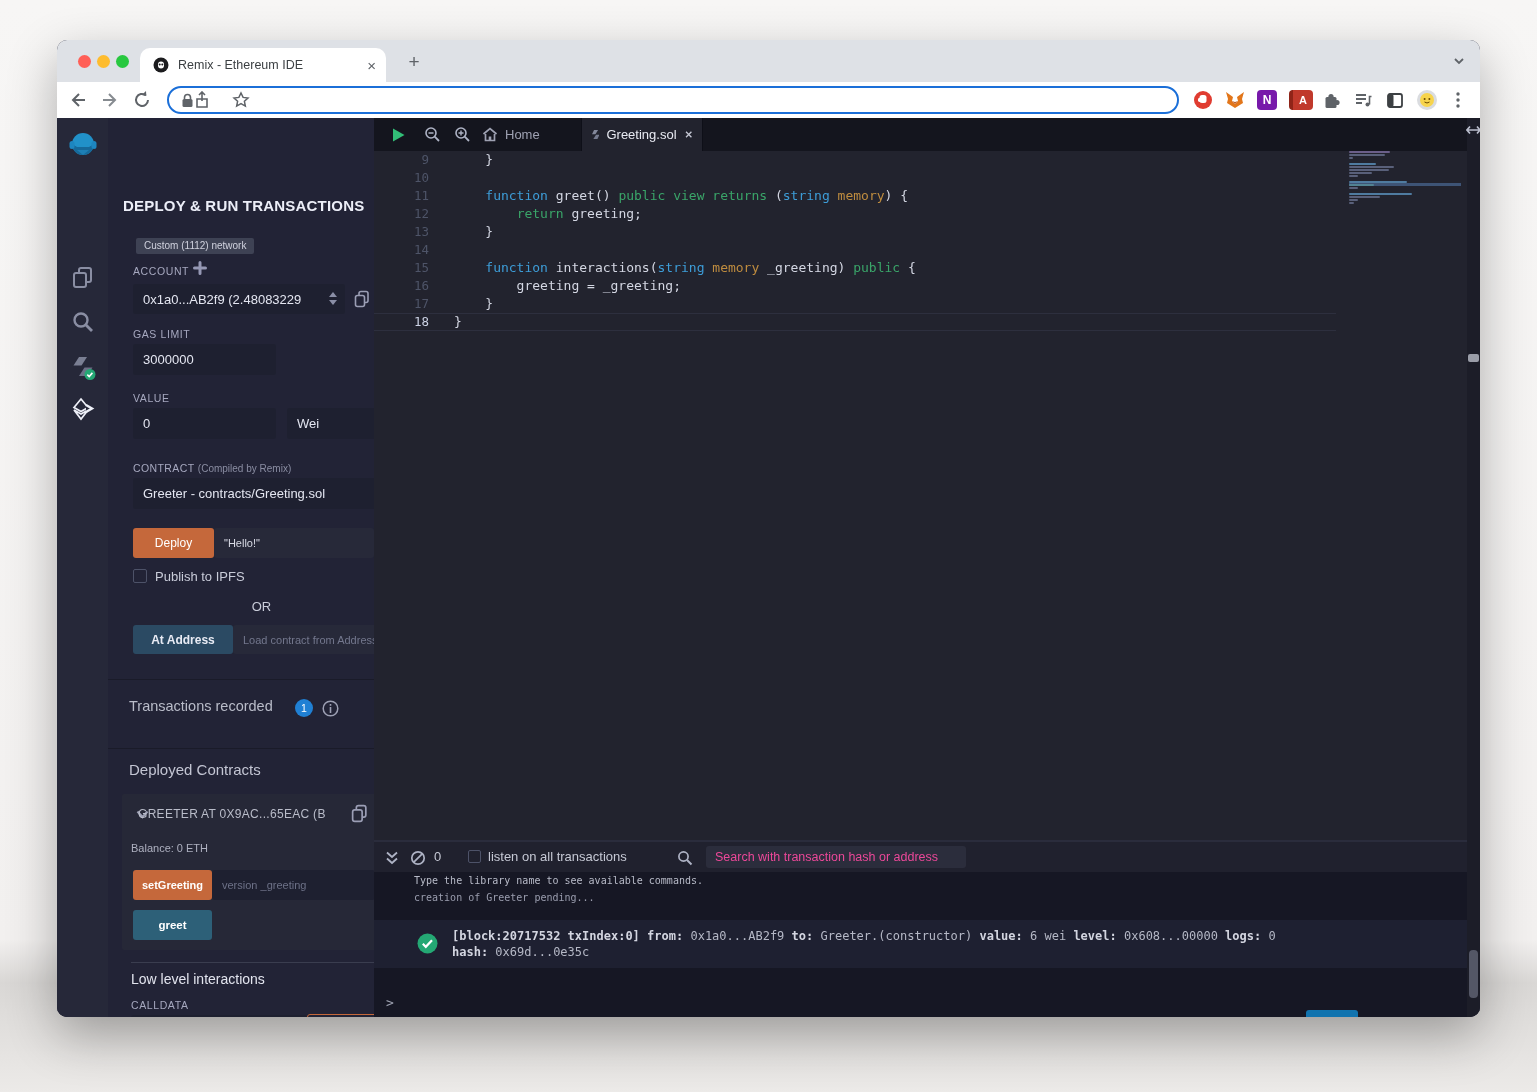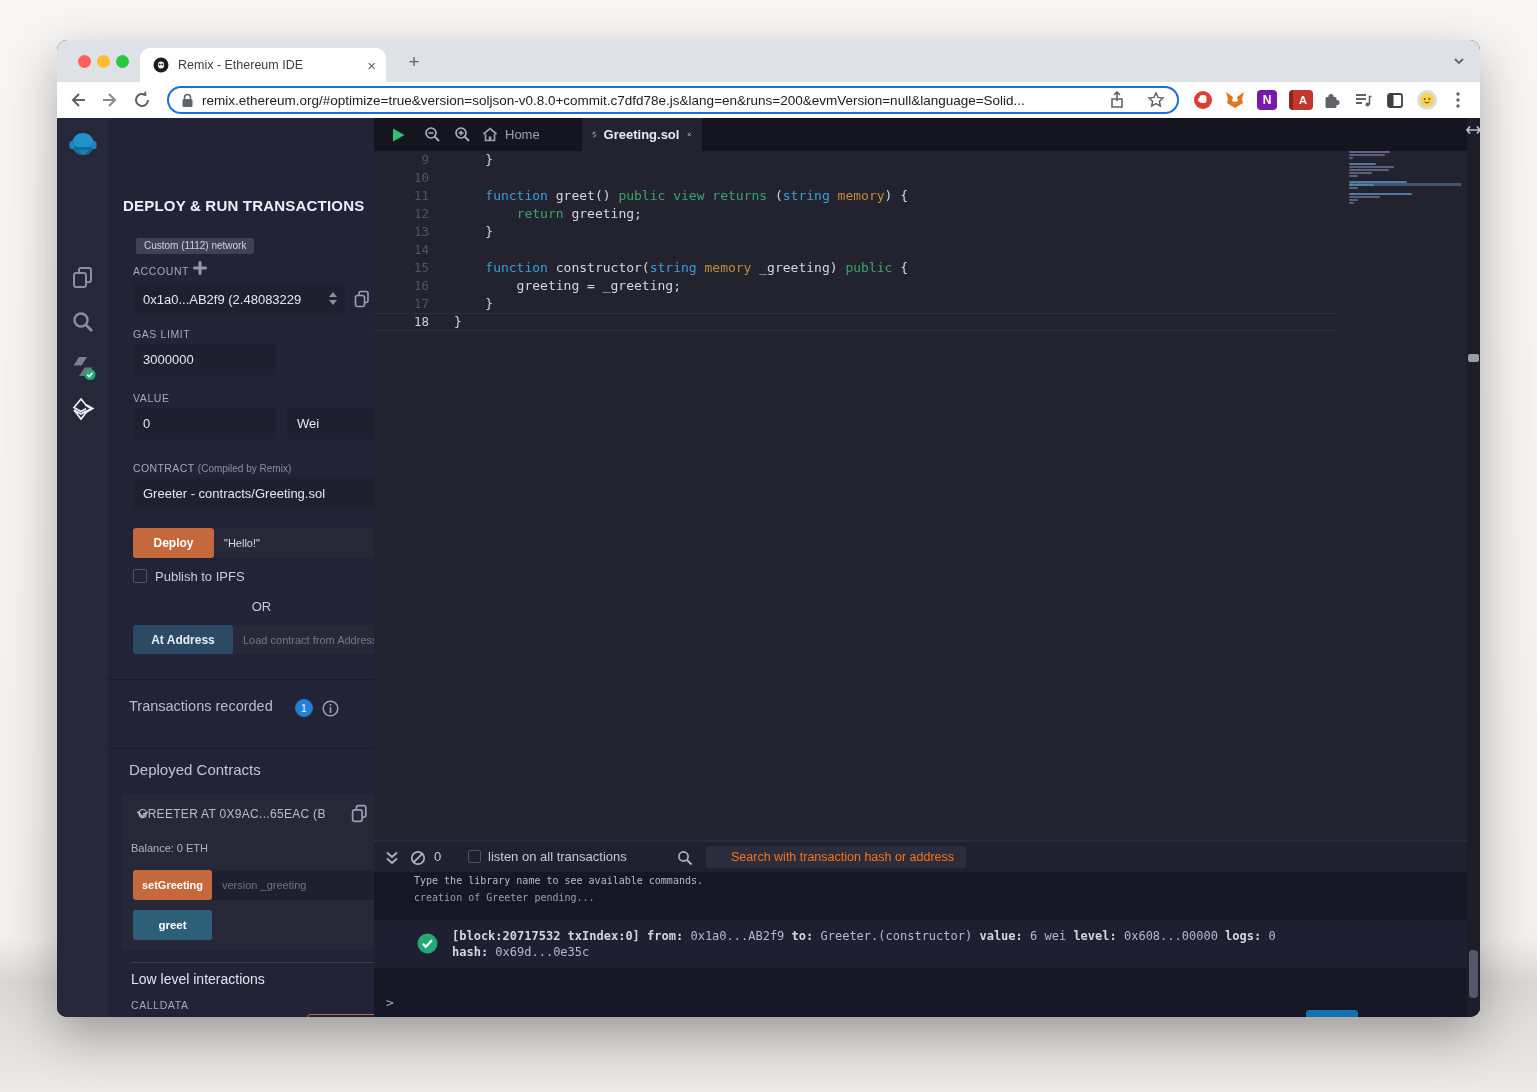--- a/index.html
+++ b/index.html
@@ -38,40 +38,40 @@
              font-size:10px;color:#d0d2de;line-height:16px;}
   .lbl{position:absolute;font-size:10.5px;color:#a6a8bf;letter-spacing:.6px;}
   .inp,.sel{position:absolute;background:#1e2030;border-radius:3px;color:#e4e6f1;font-size:13px;
             box-sizing:border-box;display:flex;align-items:center;padding:0 10px;white-space:nowrap;overflow:hidden;}
   .inp2{background:#272939;}
   .stepper{position:absolute;right:7px;top:50%;margin-top:-7px;width:9px;height:14px;}
   .stepper i{display:block;width:0;height:0;border-left:4.5px solid transparent;border-right:4.5px solid transparent;}
   .stepper .up{border-bottom:5px solid #8a8ea6;margin-bottom:3px;}
   .stepper .dn{border-top:5px solid #8a8ea6;}
   .btn{position:absolute;border-radius:3px;display:flex;align-items:center;justify-content:center;
-       font-size:12px;color:#fff;box-sizing:border-box;font-weight:bold;}
+       font-size:12px;color:#fff;box-sizing:border-box;}
   .btn-orange{background:#c5683b;}
   .btn-steel{background:#2b4a63;font-weight:600;color:#e8ebf4;}
   .btn-teal{background:#2d6078;font-weight:600;}
   .btn-ghost{background:transparent;border:1px solid #c5683b;color:#cb7140;}
   .chk{position:absolute;width:14px;height:14px;border:1.5px solid #4d5268;border-radius:2px;box-sizing:border-box;background:transparent;}
   .ptext{position:absolute;font-size:13px;color:#c9ccd9;}
   .divider{position:absolute;left:0;right:0;height:1px;background:#1a1b29;}
   .badge-count{position:absolute;width:18px;height:18px;border-radius:50%;background:#2080d4;color:#fff;
                font-size:10.5px;display:flex;align-items:center;justify-content:center;}
   .card{position:absolute;left:14px;top:676px;width:278px;height:156px;background:#262837;border-radius:2px;}
   .card-title{position:absolute;left:16px;top:13px;width:188px;font-size:12px;color:#b9bcc9;letter-spacing:.3px;
               white-space:nowrap;overflow:hidden;}
   .pscroll{position:absolute;left:310px;top:193px;width:5px;height:780px;background:#383b4d;border-radius:3px;}
   
   .etabbar{position:absolute;left:317px;top:0;right:13px;height:33px;background:#14151e;}
   .etab-home{position:absolute;left:108px;top:0;height:33px;display:flex;align-items:center;color:#9ea1b2;font-size:13px;}
   .etab-act{position:absolute;left:207px;top:0;width:122px;height:33px;background:#22232e;display:flex;align-items:center;
             padding:0 10px;box-sizing:border-box;border-left:1px solid #0e0f18;border-right:1px solid #0e0f18;}
-  .etab-act .nm{font-size:13px;color:#e8eaf2;margin:0 8px 0 7px;font-weight:bold;}
+  .etab-act .nm{font-size:13px;color:#e8eaf2;margin:0 8px 0 7px;}
   .editor{position:absolute;left:317px;top:33px;right:13px;height:689px;background:#22232e;overflow:hidden;}
   .code-line{position:absolute;left:0;right:131px;height:18px;line-height:18px;box-sizing:border-box;}
   .code-line.active{border-top:1px solid #2d2f3e;border-bottom:1px solid #2d2f3e;line-height:16px;}
   .gutter{position:absolute;left:0;width:55px;text-align:right;font-family:"DejaVu Sans Mono",monospace;
           font-size:12.5px;color:#4e5468;}
   .code-line.active .gutter{color:#ccd2e4;}
   .code-text{position:absolute;left:80px;font-family:"DejaVu Sans Mono",monospace;font-size:13px;white-space:pre;}
   .tok-plain{color:#d4d7e3}.tok-kw{color:#3d9dd8}.tok-kw2{color:#3aa569}.tok-kw3{color:#bf8c3f}
   .minimap{position:absolute;right:6px;top:0;width:112px;}
   .mm-bar{height:2px;margin-bottom:1px;border-radius:1px;}
@@ -80,21 +80,21 @@
   .thumb1{position:absolute;left:1px;top:236px;width:11px;height:8px;background:#9a9da8;border-radius:2px;}
   .thumb2{position:absolute;left:2px;top:832px;width:9px;height:48px;background:#545766;border-radius:4px;}
   
   .terminal{position:absolute;left:317px;top:722px;right:13px;bottom:0;background:#161724;border-top:2px solid #2a2c3c;}
   .t-toolbar{position:absolute;left:0;top:0;right:0;height:30px;background:#20212e;}
   .t-ic{position:absolute;top:8px;width:16px;height:16px;}
   .t-count{position:absolute;left:60px;top:7px;font-size:13px;color:#c6c9d5;}
   .t-chk{position:absolute;left:94px;top:8px;width:13px;height:13px;border:1.5px solid #4d5268;border-radius:2px;box-sizing:border-box;}
   .t-listen{position:absolute;left:114px;top:7px;font-size:13px;color:#c6c9d5;}
   .t-search{position:absolute;left:332px;top:4px;width:260px;height:22px;background:#2b2d3c;border-radius:3px;
-            font-size:12.5px;color:#f97316;display:flex;align-items:center;padding:0 25px;box-sizing:border-box;white-space:nowrap;overflow:hidden;}
+            font-size:12.5px;color:#ec4899;display:flex;align-items:center;padding:0 9px;box-sizing:border-box;white-space:nowrap;overflow:hidden;}
   .t-log{position:absolute;font-family:"DejaVu Sans Mono",monospace;font-size:10px;white-space:nowrap;}
   .txrow{position:absolute;left:0;right:0;top:78px;height:48px;background:#1e2031;}
   .txtext{position:absolute;left:78px;font-family:"DejaVu Sans Mono",monospace;font-size:12px;color:#b5b8c6;white-space:nowrap;}
   .txtext b{color:#d3d5e0;}
   .debug{position:absolute;left:932px;top:90px;width:52px;height:26px;background:#1173af;border-radius:3px;
          color:#fff;font-size:12px;font-weight:700;display:flex;align-items:center;justify-content:center;}
   .prompt{position:absolute;left:12px;top:153px;font-family:"DejaVu Sans Mono",monospace;font-size:13px;color:#9fa3b2;}
   .ic{display:block;}
 </style>
 </head>
@@ -132,21 +132,20 @@
         </svg>
     <svg class="navic" style="left:75px" viewBox="0 0 20 20">
       <path d="M16 10 a6 6 0 1 1 -2.2-4.7" stroke="#5f6368" stroke-width="2" fill="none"></path>
       <path d="M14 1 L14.3 6 L9.8 5" fill="#5f6368"></path>
         </svg>
     <div class="urlbar">
       <svg width="13" height="15" viewBox="0 0 13 15">
         <rect x="1.5" y="6" width="10" height="8" rx="1.5" fill="#5f6368"></rect>
         <path d="M3.5 6 V4.5 a3 3 0 0 1 6 0 V6" stroke="#5f6368" stroke-width="1.6" fill="none"></path>
           </svg>
-      <span class="url-text">remix.ethereum.org/#optimize=true&amp;version=soljson-v0.8.0+commit.c7dfd78e.js&amp;lang=en&amp;runs=200&amp;evmVersion=null&amp;language=Solid...</span>
       <svg width="16" height="18" viewBox="0 0 16 18" style="margin-right:22px">
         <path d="M3 8 h10 v8 h-10 z" stroke="#5f6368" stroke-width="1.6" fill="none"></path>
         <path d="M8 10 V1.5 M5 4 L8 1 L11 4" stroke="#5f6368" stroke-width="1.6" fill="none"></path>
           </svg>
       <svg width="18" height="18" viewBox="0 0 18 18">
         <path d="M9 2 l2.1 4.4 4.9 .6 -3.6 3.3 .95 4.8 L9 12.7 4.65 15.1 5.6 10.3 2 7 6.9 6.4 Z" stroke="#5f6368" stroke-width="1.5" fill="none"></path>
           </svg>
     </div>
     <svg class="extic" style="left:1136px" viewBox="0 0 20 20">
       <circle cx="10" cy="10" r="9" fill="#e03c31"></circle>
@@ -409,21 +408,21 @@
             <div class="code-line" style="top: 72px;">
               <span class="gutter">13</span>
               <span class="code-text"><span class="tok-plain">    }</span></span>
             </div>
             <div class="code-line" style="top: 90px;">
               <span class="gutter">14</span>
               <span class="code-text"></span>
             </div>
             <div class="code-line" style="top: 108px;">
               <span class="gutter">15</span>
-              <span class="code-text"><span class="tok-plain">    </span><span class="tok-kw">function</span><span class="tok-plain"> constructor(</span><span class="tok-kw">string</span><span class="tok-plain"> </span><span class="tok-kw3">memory</span><span class="tok-plain"> _greeting) </span><span class="tok-kw2">public</span><span class="tok-plain"> {</span></span>
+              <span class="code-text"><span class="tok-plain">    </span><span class="tok-kw">function</span><span class="tok-plain"> interactions(</span><span class="tok-kw">string</span><span class="tok-plain"> </span><span class="tok-kw3">memory</span><span class="tok-plain"> _greeting) </span><span class="tok-kw2">public</span><span class="tok-plain"> {</span></span>
             </div>
             <div class="code-line" style="top: 126px;">
               <span class="gutter">16</span>
               <span class="code-text"><span class="tok-plain">        greeting = _greeting;</span></span>
             </div>
             <div class="code-line" style="top: 144px;">
               <span class="gutter">17</span>
               <span class="code-text"><span class="tok-plain">    }</span></span>
             </div>
             <div class="code-line active" style="top: 162px;">

